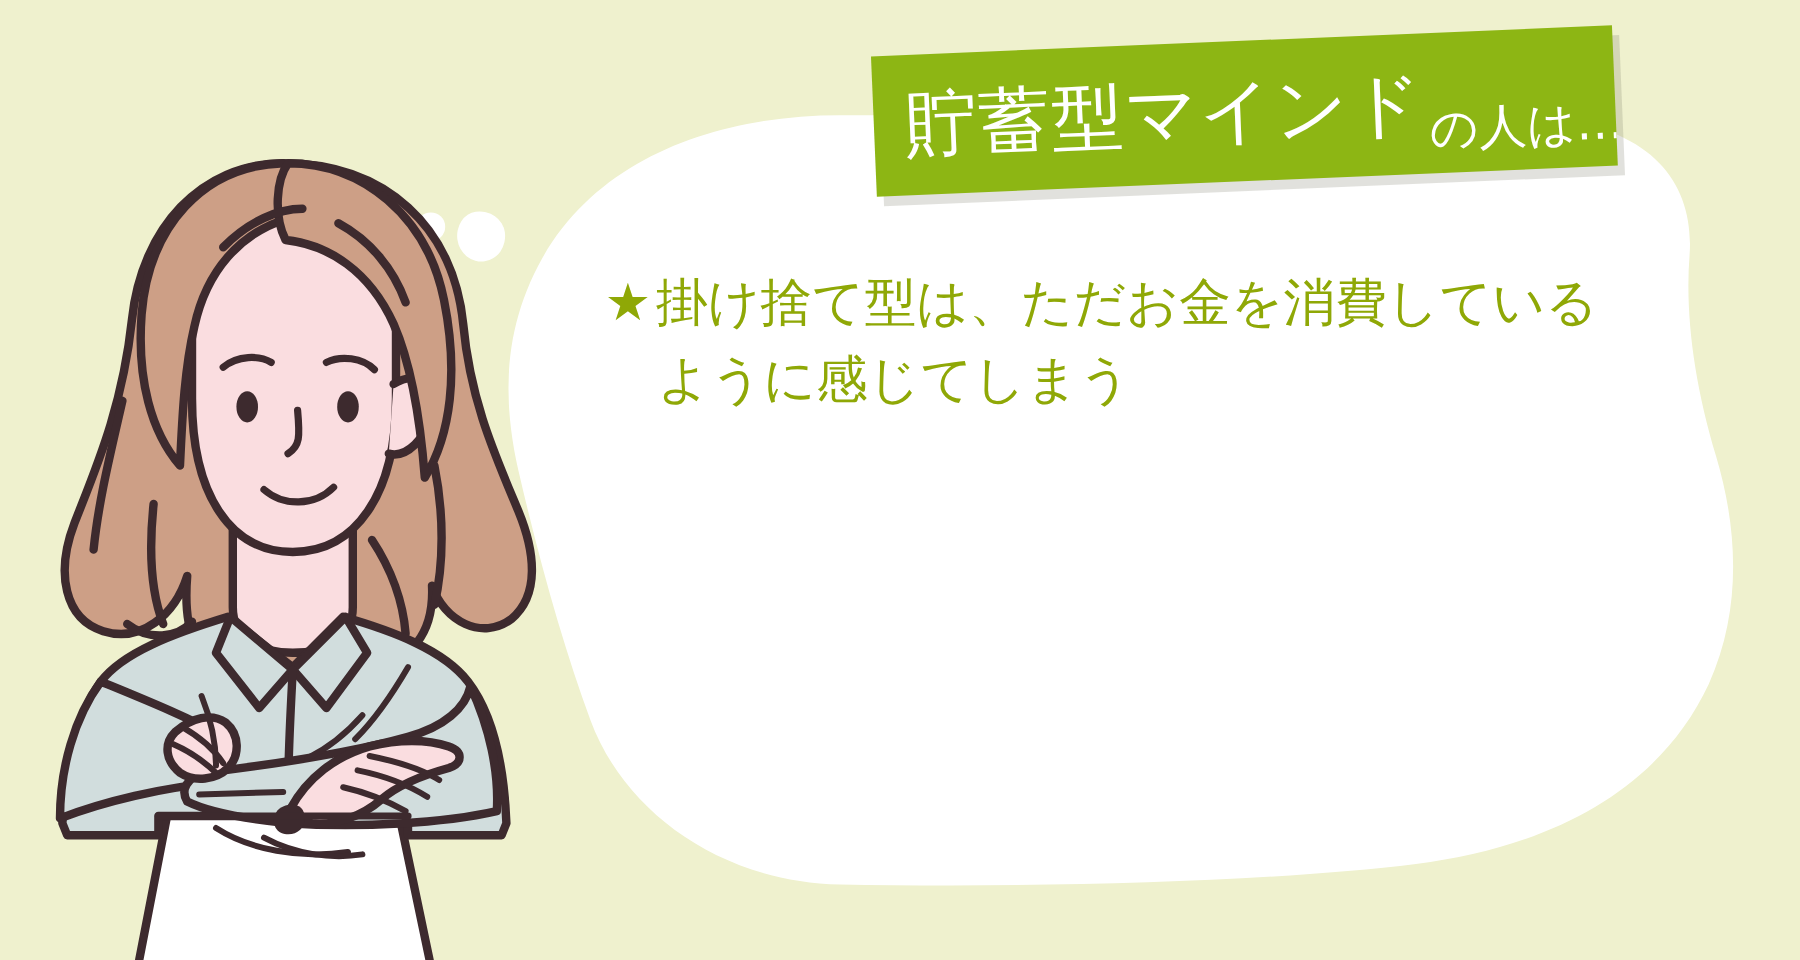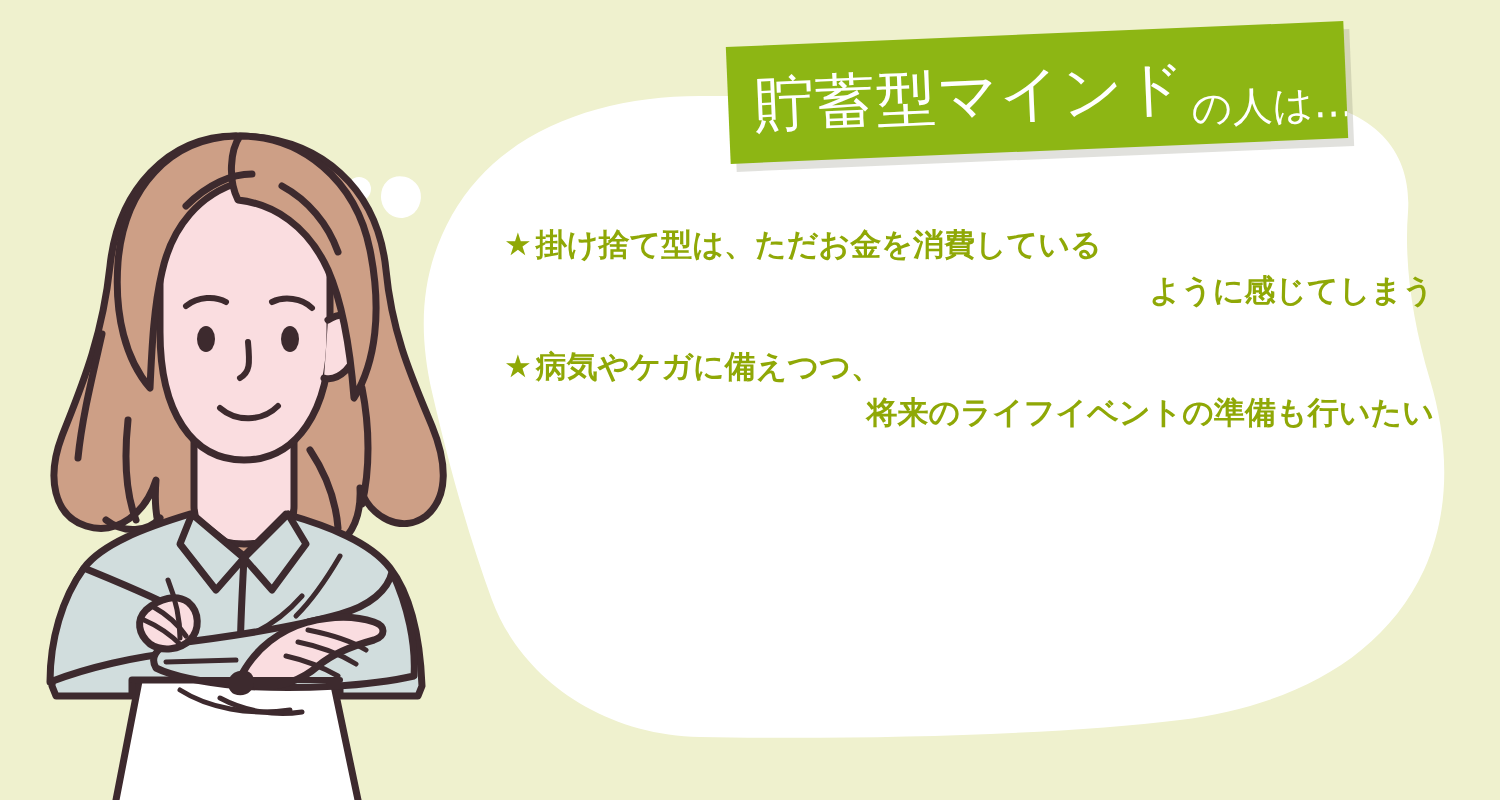--- a/index.html
+++ b/index.html
@@ -88,28 +88,27 @@
     left: 504px;
     top: 222px;
     width: 930px;
   }
   .bullet-item {
     margin-bottom: 30px;
   }
   .bullet-line {
     display: block;
     color: #8FA806;
-    font-size: 31px;
+    font-size: 43px;
     line-height: 1.48;
     white-space: nowrap;
-    font-weight: bold;
+    font-weight: normal;
   }
   .bullet-line.indented {
     padding-left: 44px;
-    text-align: right;
   }
   .star-glyph {
     display: inline-block;
     margin-right: 4px;
   }
 
   
   #illustration {
     position: absolute;
     left: 40px;
@@ -147,24 +146,20 @@
   </div>
 
   <div id="bullet-list">
 
     <div class="bullet-item">
       <span class="bullet-line"><span class="star-glyph">★</span><span>掛け捨て型は、ただお金を消費している</span></span>
       <span class="bullet-line indented">ように感じてしまう</span>
     </div>
 
 
-    <div class="bullet-item">
-      <span class="bullet-line"><span class="star-glyph">★</span><span>病気やケガに備えつつ、</span></span>
-      <span class="bullet-line indented">将来のライフイベントの準備も行いたい</span>
-    </div>
 
   </div>
 
   <svg id="illustration" viewBox="0 0 420 680" aria-hidden="true">
     <g fill="none" stroke="#3D2A2E" stroke-width="7" stroke-linecap="round" stroke-linejoin="round">
 
       <path fill="#FFFFFF" stroke="none" d="M 100 556 L 292 556 L 318 680 L 76 680 Z"></path>
       <path d="M 100 556 L 76 680"></path>
       <path d="M 292 556 L 318 680"></path>
 

